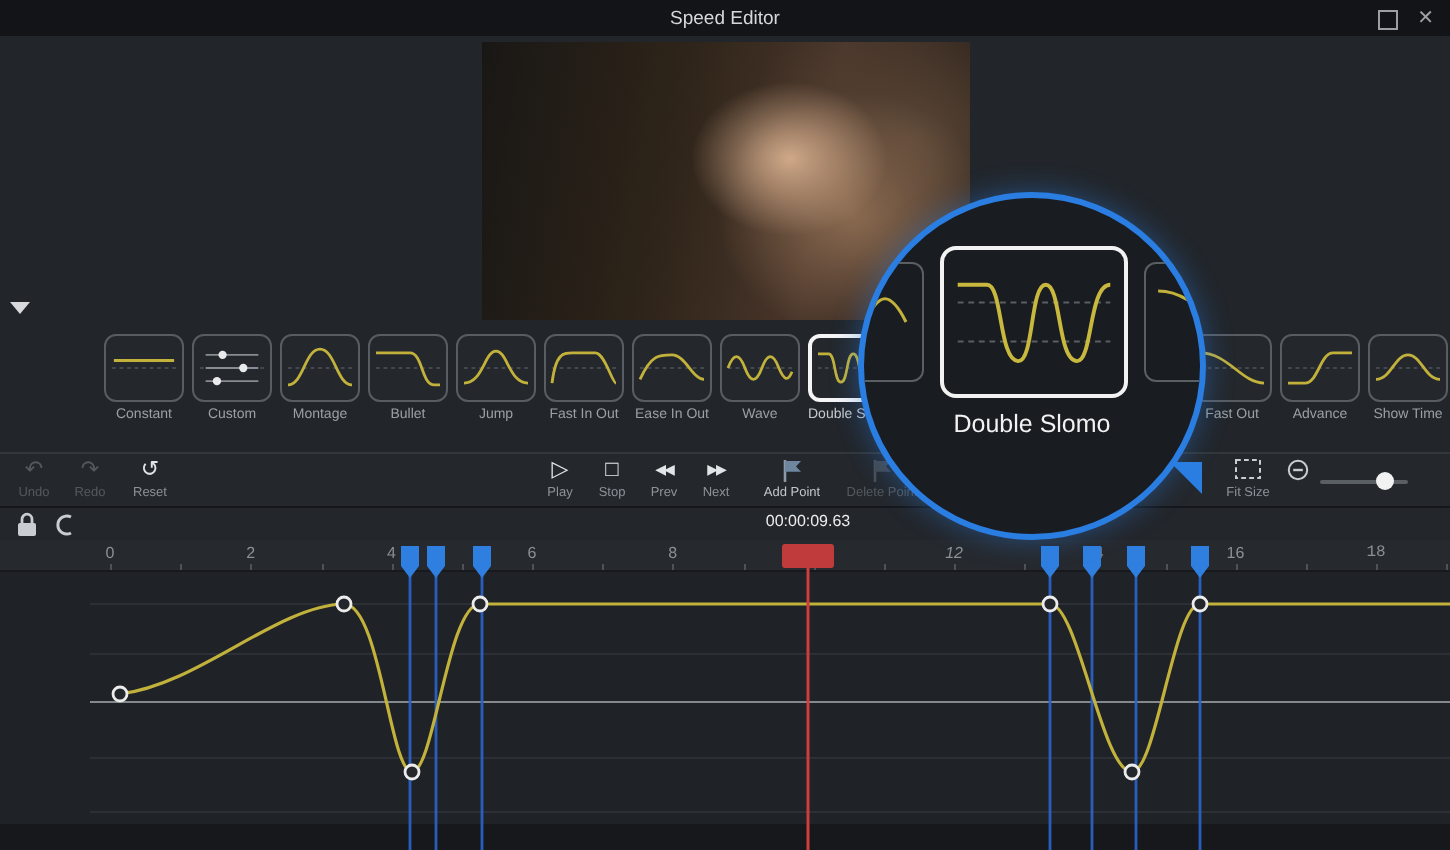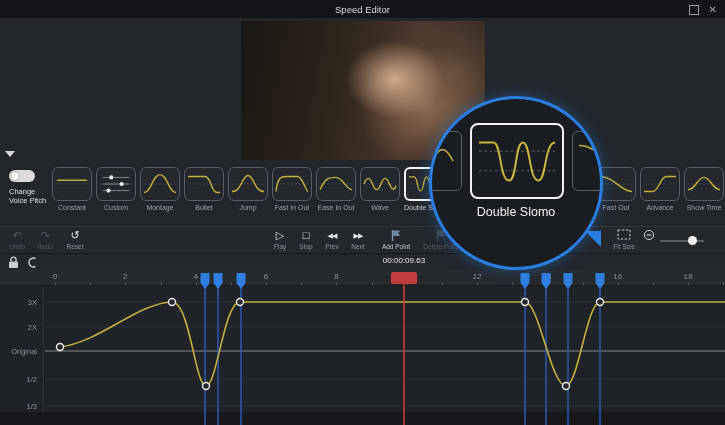--- a/index.html
+++ b/index.html
@@ -88,29 +88,20 @@
     <span class="winctl">
       <span class="btn-max"></span>
       <span class="btn-close">✕</span>
     </span>
   </div>
 
   <div class="preview"></div>
 
   <div class="collapse"></div>
 
-  <div class="voice">
-    <div class="toggle">
-        <div class="knob"></div>
-      </div>
-    <div class="vlbl">
-      <div>Change</div>
-      <div>Voice Pitch</div>
-    </div>
-  </div>
 
   <div class="preset-strip" id="presets">
       <div class="preset" style="left: 52px;">
         <div class="pbox"><svg viewBox="0 0 40 34" width="100%" height="100%">
             <line x1="3" y1="17" x2="37" y2="17" stroke="#43484e" stroke-width="1" stroke-dasharray="2,2"></line>
             <path d="M4,13 H36" fill="none" stroke="#c2b23c" stroke-width="1.5"></path>
           </svg></div>
         <div class="plbl">Constant</div>
       </div>
       <div class="preset" style="left: 96px;">
@@ -309,27 +300,20 @@
       <i class="rtick" style="left: 512.21px;"></i>
       <i class="rtick" style="left: 547.38px;"></i>
       <i class="rtick" style="left: 582.55px;"></i>
       <i class="rtick" style="left: 617.72px;"></i>
       <i class="rtick" style="left: 652.89px;"></i>
       <i class="rtick" style="left: 688.06px;"></i>
       <i class="rtick" style="left: 723.23px;"></i>
     </div>
 
   <div class="graph"></div>
-  <div class="speedcol" id="speedcol">
-      <span class="slbl" style="top: 16px;">3X</span>
-      <span class="slbl" style="top: 41px;">2X</span>
-      <span class="slbl" style="top: 65px;">Original</span>
-      <span class="slbl" style="top: 93px;">1/2</span>
-      <span class="slbl" style="top: 120px;">1/3</span>
-    </div>
   <div class="bottomstrip"></div>
 
   <svg id="overlay" viewBox="0 0 725 425">
       <line x1="45" y1="302" x2="725" y2="302" stroke="#2c3036" stroke-width="1"></line>
       <line x1="45" y1="327" x2="725" y2="327" stroke="#2c3036" stroke-width="1"></line>
       <line x1="45" y1="351" x2="725" y2="351" stroke="#84898e" stroke-width="1"></line>
       <line x1="45" y1="379" x2="725" y2="379" stroke="#2c3036" stroke-width="1"></line>
       <line x1="45" y1="406" x2="725" y2="406" stroke="#2c3036" stroke-width="1"></line>
       <line x1="205" y1="288" x2="205" y2="425" stroke="#2a62c4" stroke-width="1.4" opacity="0.95"></line>
       <polygon points="200.5,273 209.5,273 209.5,283 205,289 200.5,283" fill="#2f7fe0"></polygon>

